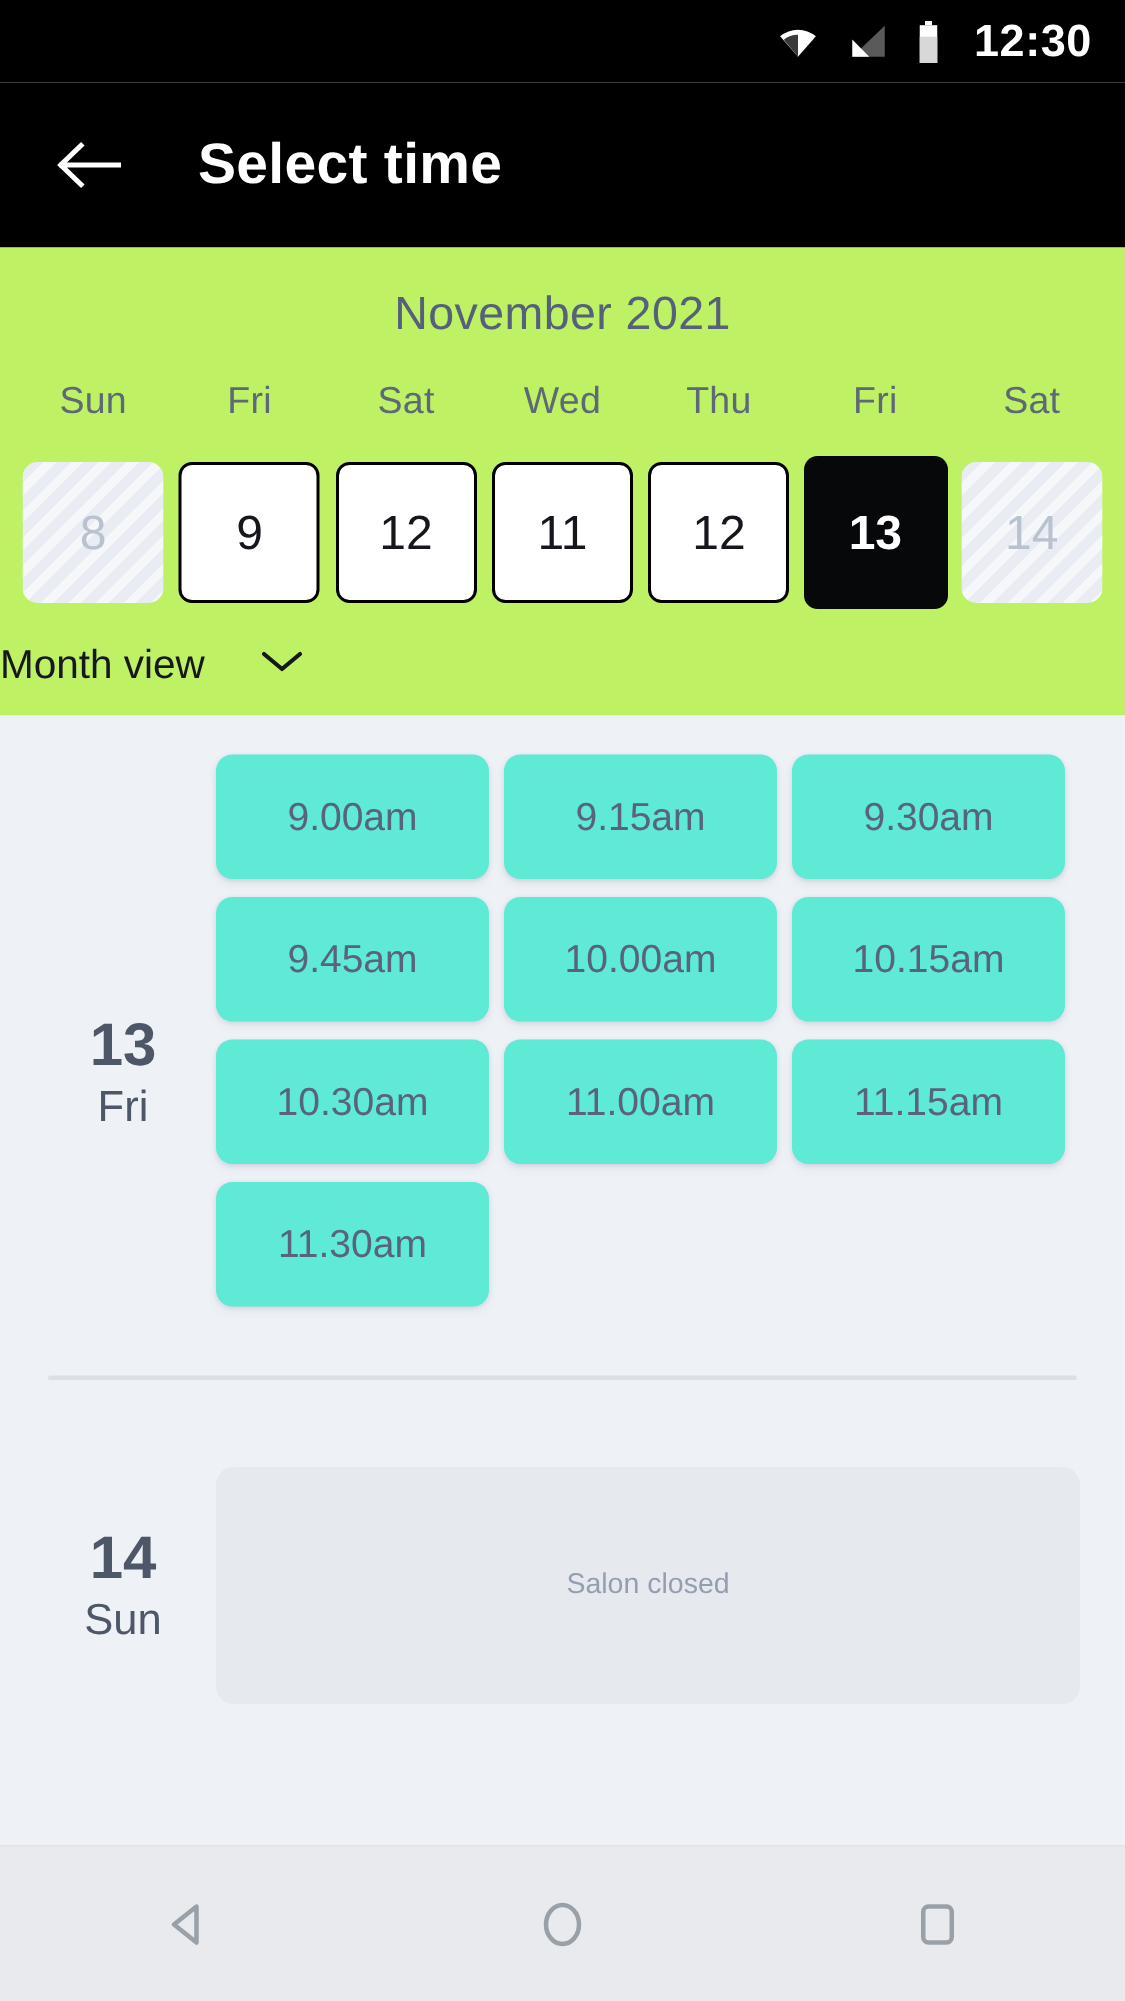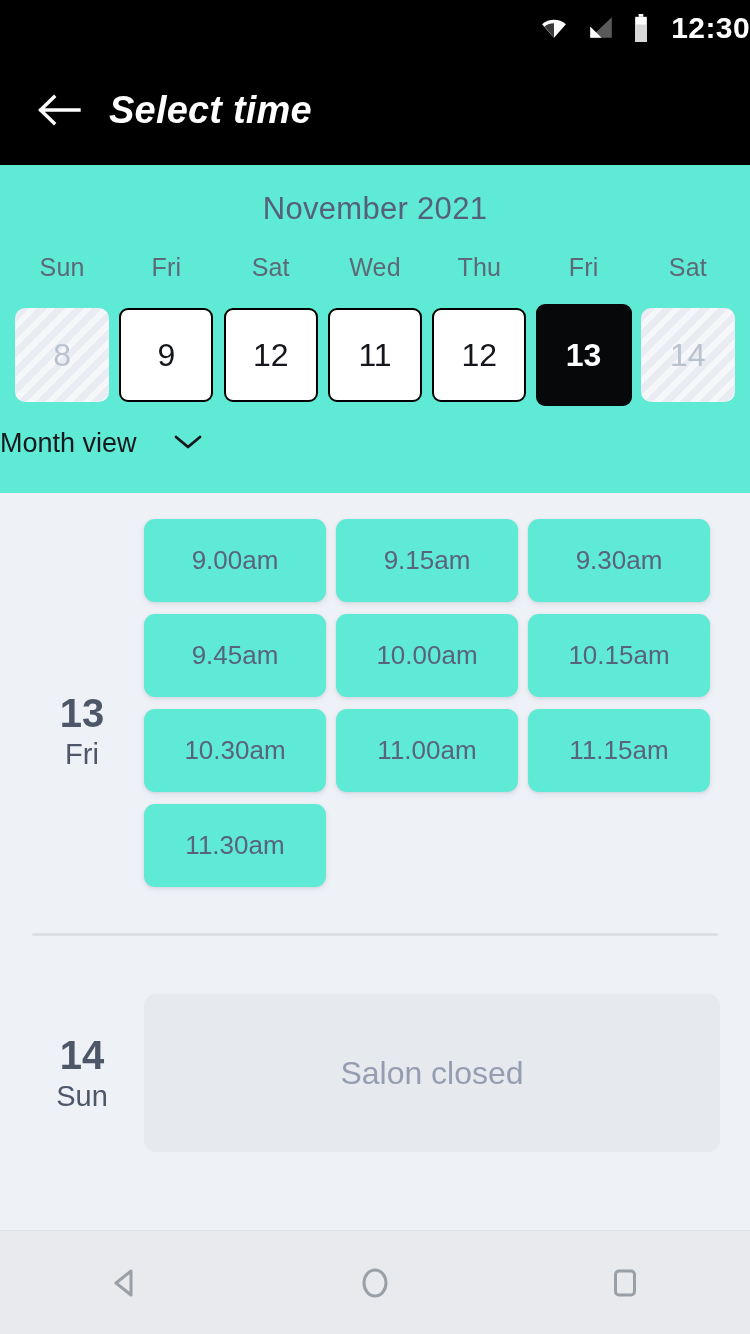--- a/index.html
+++ b/index.html
@@ -7,41 +7,41 @@
     width:750px; height:1334px;
     font-family:"Liberation Sans", sans-serif;
     background:#eef1f6;
     overflow:hidden;
   }
 
   
   .statusbar{
     height:55px; background:#000; display:flex;
     align-items:center; justify-content:flex-end;
-    gap:18px;
+    padding-right:22px; gap:18px;
   }
   .sb-icon{ display:flex; align-items:center; }
   .sb-clock{
     color:#fff; font-size:30px; font-weight:600;
     letter-spacing:.4px; margin-left:4px;
   }
 
   
   .appbar{
     height:110px; background:#000; display:flex;
-    align-items:center; padding-left:36px; gap:27px;font-style:italic;
+    align-items:center; padding-left:36px; gap:50px;
   }
   .back-btn{ width:46px; height:46px; display:flex; align-items:center; justify-content:center; }
   .appbar-title{
     color:#fff; font-size:38px; font-weight:700; letter-spacing:.2px;
   }
 
   
   .calendar{
-    background:#5eead4; padding-top:26px; padding-bottom:34px;
+    background:#bef264; padding-top:26px; padding-bottom:18px;
   }
   .cal-month{
     text-align:center; font-size:31px; color:#55607a;
     letter-spacing:.3px; margin-bottom:26px;
   }
   .weekrow{ display:flex; padding:0 10px; }
   .weekcell{ flex:1; text-align:center; }
   .dow{
     font-size:25px; color:#5d6879; letter-spacing:.2px;
   }
@@ -100,21 +100,21 @@
   }
 
   .divider{
     height:3px; background:#dcdfe4; margin:46px 32px 0 32px; border-radius:2px;
   }
 
   .closedblock{ display:flex; padding:0 30px; margin-top:58px; }
   .closedcard{
     flex:1; margin-left:10px; height:158px; background:#e6e9ee;
     border-radius:12px; display:flex; align-items:center;
-    justify-content:center; font-size:32px; color:#959eb0;
+    justify-content:center; font-size:19px; color:#959eb0;
   }
 
   
   .navbar{
     position:absolute; left:0; bottom:0; width:750px; height:104px;
     background:#e8eaee; display:flex; align-items:center;
     justify-content:space-around; border-top:1px solid #dfe2e7;
   }
   .navbtn{ width:110px; height:104px; display:flex; align-items:center; justify-content:center; }
 </style>

